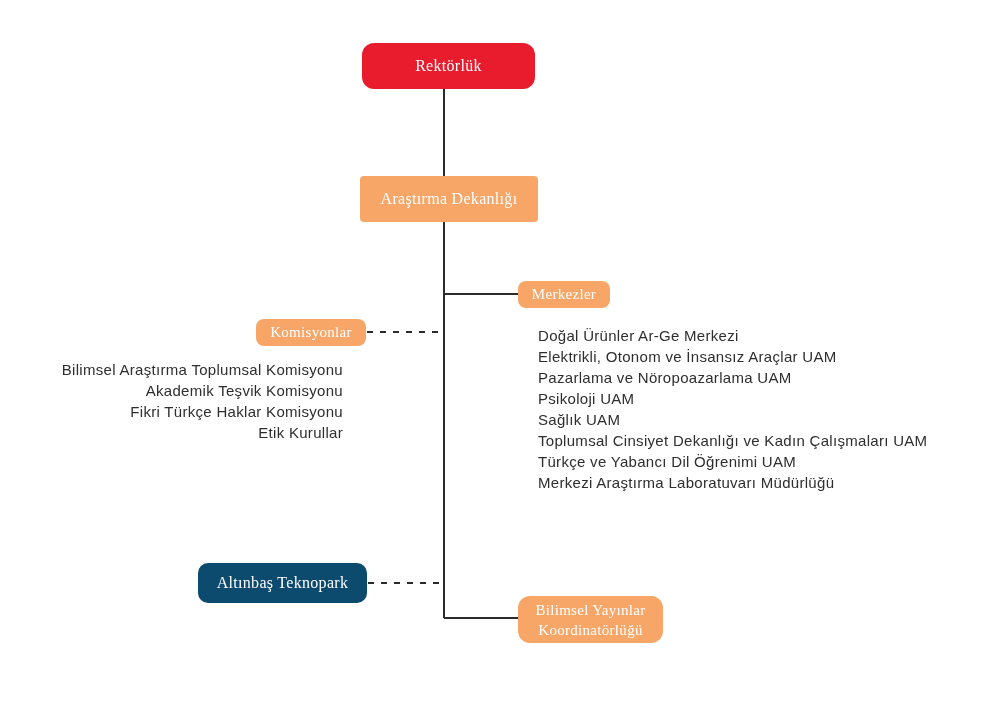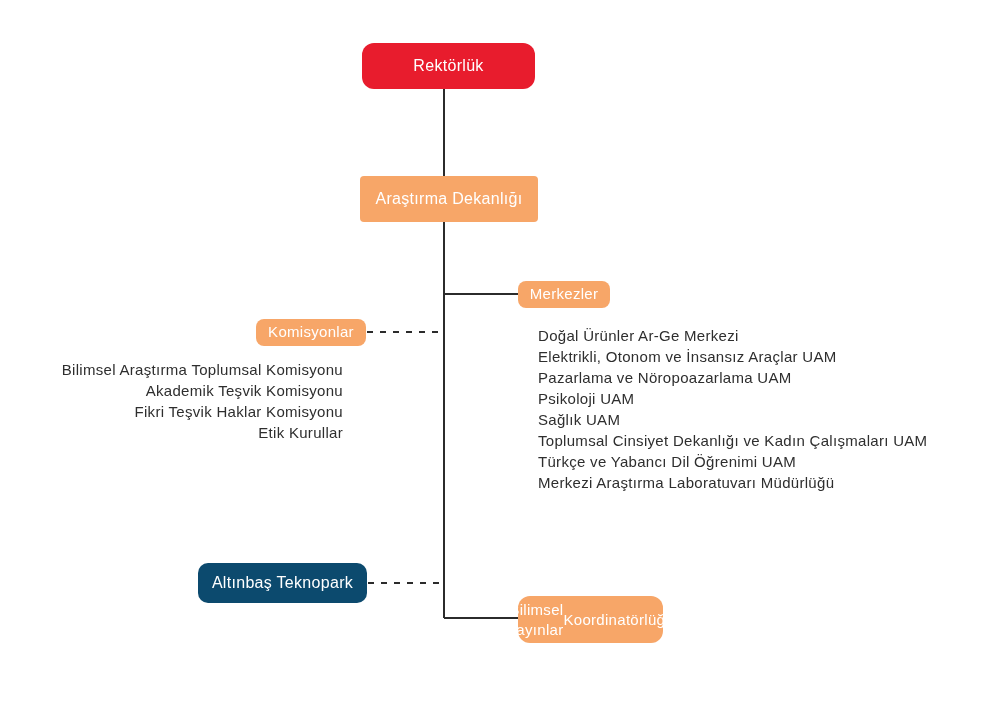--- a/index.html
+++ b/index.html
@@ -13,24 +13,25 @@
     height: 709px;
     background: #ffffff;
     overflow: hidden;
   }
   .node {
     position: absolute;
     color: #ffffff;
     display: flex;
     align-items: center;
     justify-content: center;
-    text-align: right;
+    text-align: left;
     font-weight: 500;
     letter-spacing: 0.3px;
     line-height: 1.25;
+    font-family: Liberation Serif, serif;
   }
   .node-rektorluk {
     left: 362px; top: 43px; width: 173px; height: 46px;
     background: #e81c2d; border-radius: 12px; font-size: 16px;
   }
   .node-arastirma {
     left: 360px; top: 176px; width: 178px; height: 46px;
     background: #f7a668; border-radius: 4px; font-size: 16px;
   }
   .node-merkezler {
@@ -41,21 +42,21 @@
     left: 256px; top: 319px; width: 110px; height: 27px;
     background: #f7a668; border-radius: 8px; font-size: 15px;
   }
   .node-teknopark {
     left: 198px; top: 563px; width: 169px; height: 40px;
     background: #6c96ce; border-radius: 10px; font-size: 16px;
   }
   .node-yayinlar {
     left: 518px; top: 596px; width: 145px; height: 47px;
     background: #f7a668; border-radius: 12px; font-size: 15px;
-    flex-direction: row; line-height: 20px;
+    flex-direction: column; line-height: 20px;
   }
   .node-yayinlar span { display: block; }
   .line {
     position: absolute;
     background: #2b2b2b;
   }
   .line.v { width: 2px; }
   .line.h { height: 2px; }
   .line.dashed {
     height: 2px;
@@ -106,21 +107,21 @@
   <div class="node node-teknopark" style="background-color: #0c4a6e;">Altınbaş Teknopark</div>
 
   <div class="node node-yayinlar" style="background-color: rgb(247, 166, 104);">
     <span>Bilimsel Yayınlar</span>
     <span>Koordinatörlüğü</span>
   </div>
 
   <div class="list komisyonlar-list">
     <div>Bilimsel Araştırma Toplumsal Komisyonu</div>
     <div>Akademik Teşvik Komisyonu</div>
-    <div>Fikri Teşvik Haklar Komisyonu</div>
+    <div>Fikri Türkçe Haklar Komisyonu</div>
     <div>Etik Kurullar</div>
   </div>
 
   <div class="list merkezler-list">
     <div>Doğal Ürünler Ar-Ge Merkezi</div>
     <div>Elektrikli, Otonom ve İnsansız Araçlar UAM</div>
     <div>Pazarlama ve Nöropoazarlama UAM</div>
     <div>Psikoloji UAM</div>
     <div>Sağlık UAM</div>
     <div>Toplumsal Cinsiyet Dekanlığı ve Kadın Çalışmaları UAM</div>

